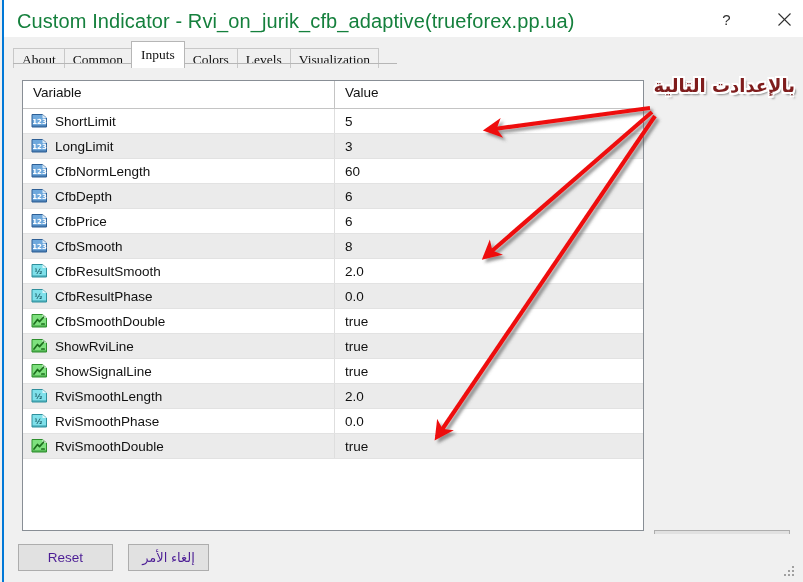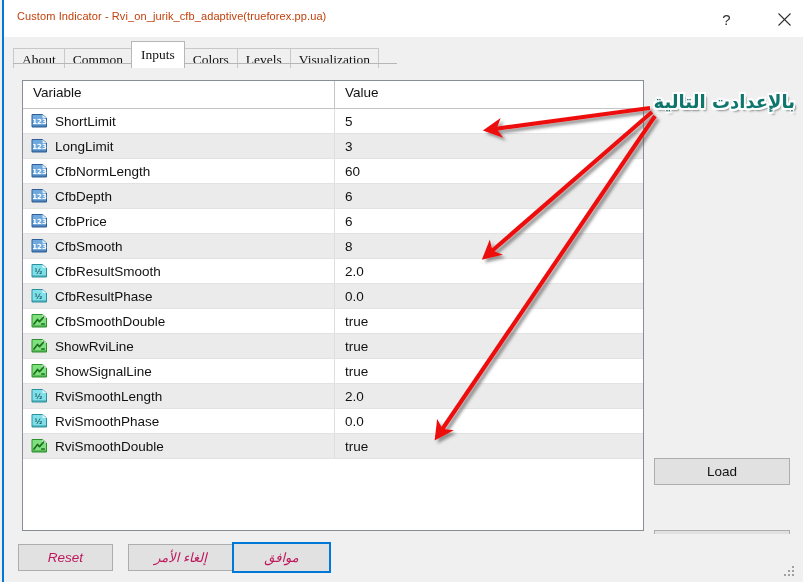--- a/index.html
+++ b/index.html
@@ -12,21 +12,21 @@
   #app{position:relative;width:803px;height:582px;background:#f0f0f0;}
 
   
   .win-edge-left{position:absolute;left:2px;top:0;width:2px;height:582px;background:#0078d7;}
   .win-edge-top{position:absolute;left:2px;top:0;width:801px;height:1px;background:#ffffff;}
 
   
   .titlebar{position:absolute;left:4px;top:1px;right:0;height:36px;background:#ffffff;}
   .title-text{
     position:absolute;left:13px;top:9px;
-    font-size:11px;color:#c2410c;white-space:nowrap;letter-spacing:0.1px;
+    font-size:20px;color:#15803d;white-space:nowrap;letter-spacing:0.1px;
   }
   .win-btn{
     position:absolute;top:1px;height:34px;width:45px;
     display:flex;align-items:center;justify-content:center;
     font-size:15px;color:#303030;cursor:default;background:transparent;
   }
   .win-btn.help{left:700px;font-size:15px;}
   .win-btn.close{left:758px;}
   .win-btn svg{display:block;}
 
@@ -91,39 +91,39 @@
     cursor:default;
   }
   .side-btn.load{left:650px;top:390px;}
   .side-btn.save{left:650px;top:430px;margin-top:32px;}
 
   
   .footer{position:absolute;left:4px;top:534px;width:795px;height:47px;background:#f0f0f0;}
   .fbtn{
     position:absolute;height:27px;box-sizing:border-box;
     background:#e1e1e1;border:1px solid #adadad;
-    font-size:13.5px;color:#be185d;
-    display:flex;align-items:center;justify-content:center;cursor:default;font-style:italic;
+    font-size:13.5px;color:#4c1d95;
+    display:flex;align-items:center;justify-content:center;cursor:default;
   }
   .fbtn.reset{left:14px;top:10px;width:95px;}
-  .fbtn.cancel{left:124px;top:10px;width:105px;font-size:13px;direction:rtl;}
+  .fbtn.cancel{left:124px;top:10px;width:81px;font-size:13px;direction:rtl;}
   .fbtn.ok{
     left:228px;top:8px;width:99px;height:31px;
     border:2px solid #0078d7;background:#e1e1e1;font-size:13px;direction:rtl;
   }
 
   
   .grip{position:absolute;right:3px;bottom:3px;width:12px;height:12px;}
 
   
   .overlay{position:absolute;left:0;top:0;width:803px;height:582px;pointer-events:none;}
   .anno-text{
-    position:absolute;right:8px;top:91px;
+    position:absolute;right:8px;top:75px;
     font-family:"DejaVu Sans","Liberation Sans",sans-serif;
-    font-size:18px;font-weight:bold;color:#0f766e;direction:rtl;
+    font-size:18px;font-weight:bold;color:#7f1d1d;direction:rtl;
     white-space:nowrap;
     text-shadow:
       -1.6px -1.6px 0 #fff, 1.6px -1.6px 0 #fff,
       -1.6px 1.6px 0 #fff, 1.6px 1.6px 0 #fff,
       -1.6px 0 0 #fff, 1.6px 0 0 #fff, 0 -1.6px 0 #fff, 0 1.6px 0 #fff,
       2.5px 2.5px 2px rgba(60,60,60,0.55);
   }
 </style>
 </head>
 <body>
@@ -364,28 +364,26 @@
                   <path d="M10.8,11 L13.2,11" stroke="#1d6e1d" stroke-width="1.7" stroke-linecap="round"></path>
                 </svg>
               </span>
               <span class="var-label">RviSmoothDouble</span>
             </div>
             <div class="cell-val">true</div>
           </div>
         </div>
     </div>
 
-    <div class="side-btn load">Load</div>
     <div class="side-btn save">Save</div>
   </div>
 
   <div class="footer">
     <div class="fbtn reset">Reset</div>
     <div class="fbtn cancel">إلغاء الأمر</div>
-    <div class="fbtn ok">موافق</div>
 
     <svg class="grip" viewBox="0 0 12 12">
       <g fill="#a0a0a0">
         <rect x="8" y="0" width="2" height="2"></rect>
         <rect x="4" y="4" width="2" height="2"></rect>
           <rect x="8" y="4" width="2" height="2"></rect>
         <rect x="0" y="8" width="2" height="2"></rect>
           <rect x="4" y="8" width="2" height="2"></rect>
           <rect x="8" y="8" width="2" height="2"></rect>
       </g>

